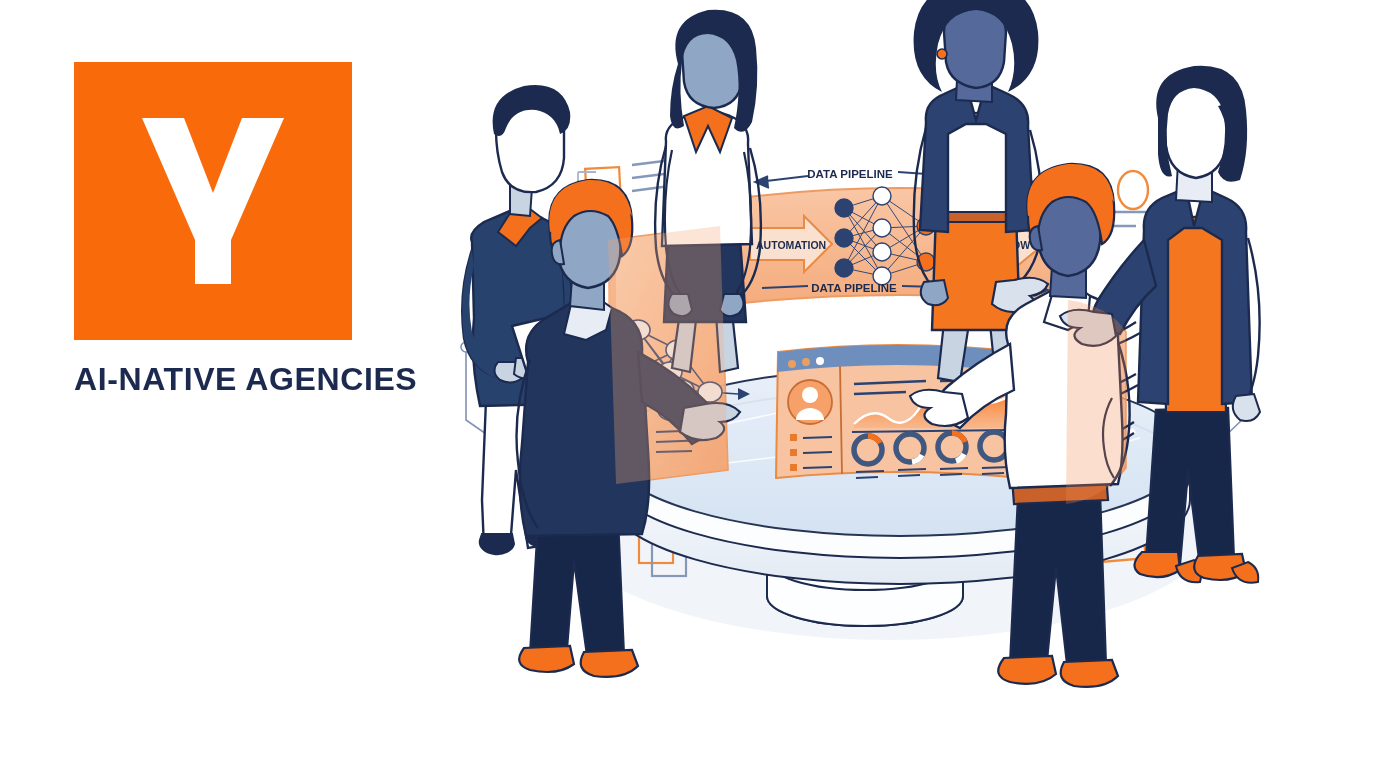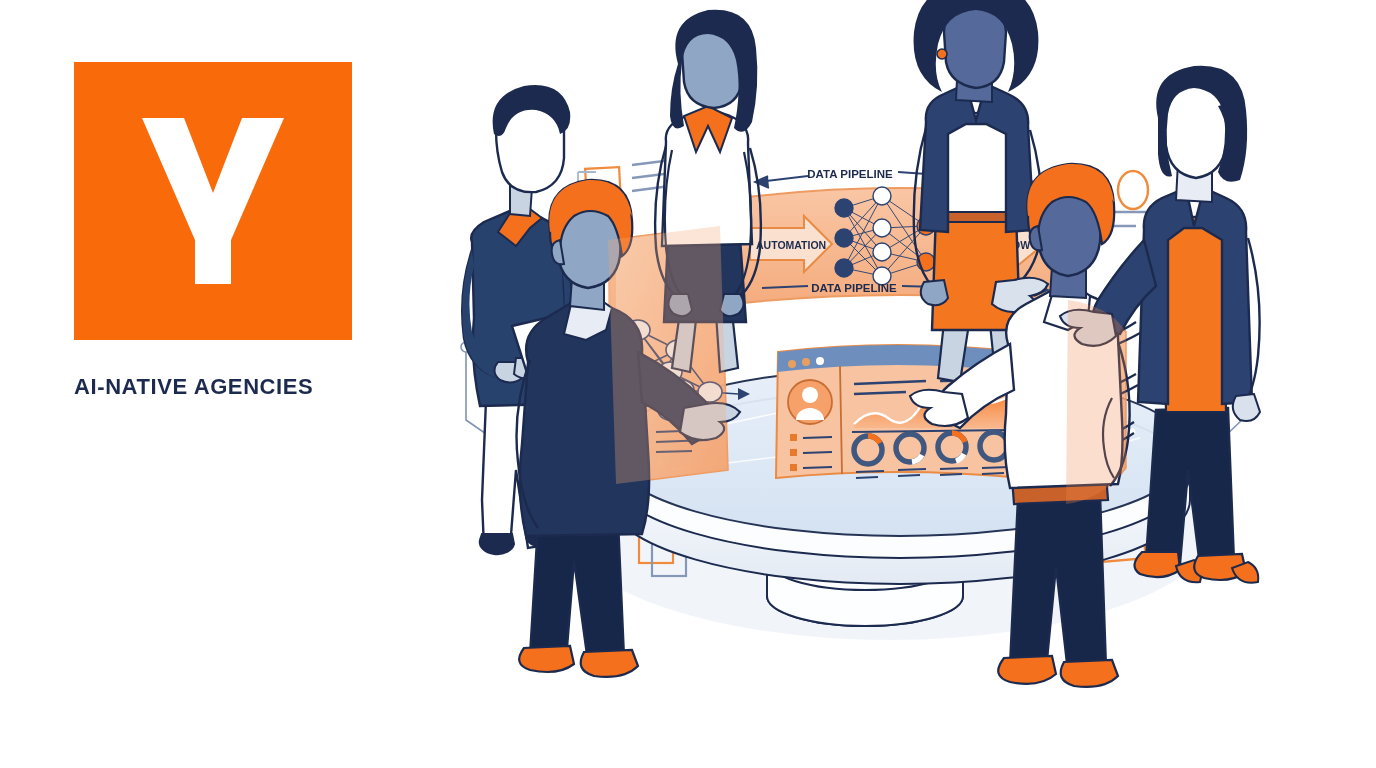--- a/index.html
+++ b/index.html
@@ -3,21 +3,21 @@
 <meta charset="utf-8">
 <style>
   html,body{margin:0;padding:0;background:#ffffff;}
   body{width:1376px;height:768px;overflow:hidden;font-family:"Liberation Sans",sans-serif;}
   #stage{position:relative;width:1376px;height:768px;background:#ffffff;}
 
   
   #logo-block{position:absolute;left:74px;top:62px;width:300px;}
   #logo-square{width:278px;height:278px;background:#F96A0B;display:block;position:relative;}
   #logo-letter{position:absolute;left:0;top:0;width:278px;height:278px;}
-  #logo-caption{margin-top:34px;font-size:22px;font-weight:bold;letter-spacing:.6px;color:#1B2A4E;
+  #logo-caption{margin-top:21px;font-size:32px;font-weight:bold;letter-spacing:.6px;color:#1B2A4E;
      font-family:"Liberation Sans",sans-serif;white-space:nowrap;}
 
   
   #illu{position:absolute;left:420px;top:0;width:956px;height:768px;text-align:right;}
   #illu svg{display:block;}
   .lbl{font-family:"Liberation Sans",sans-serif;font-weight:bold;fill:#1B2A4E;}
 </style>
 </head>
 <body>
 

